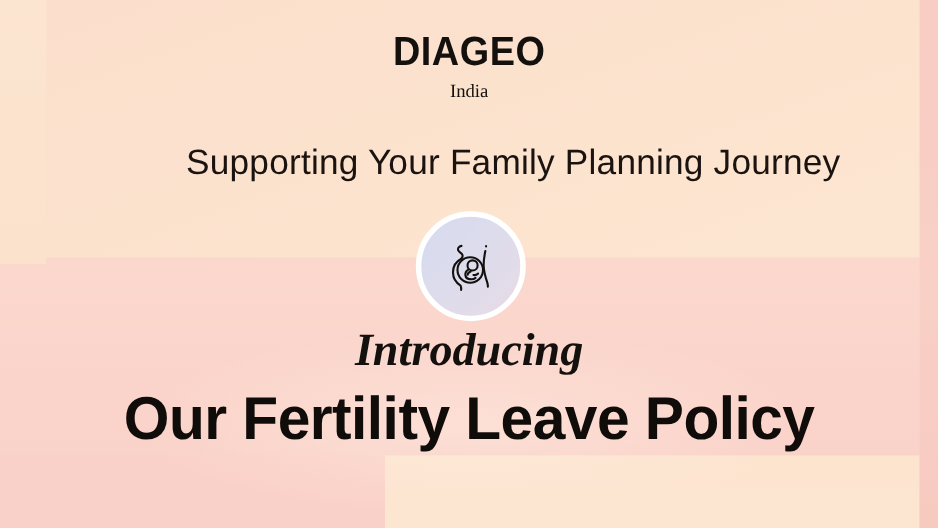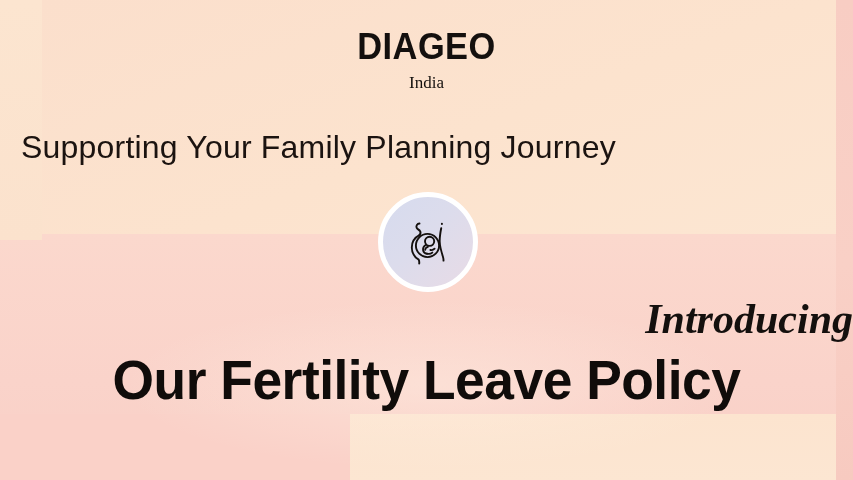--- a/index.html
+++ b/index.html
@@ -112,28 +112,27 @@
     font-family: "Liberation Serif", serif;
     font-size: 17px;
     color: #14100e;
     line-height: 1;
   }
 
   .tagline {
     position: absolute;
     left: 0; top: 128px;
     width: 764px;
-    text-align: left;
+    text-align: right;
     font-family: "Liberation Sans", sans-serif;
     font-weight: 300;
     font-size: 32px;
     letter-spacing: 0.2px;
     color: #1b1310;
     line-height: 1.2;
-    margin-left: 21px;
   }
 
   
   .badge {
     position: absolute;
     left: 378px; top: 192px;
     width: 100px; height: 100px;
     border-radius: 50%;
     background: linear-gradient(135deg, #d6dbee 0%, #dcdcec 45%, #e8dbe6 100%);
     border: 5px solid #ffffff;
@@ -144,21 +143,21 @@
   }
 
   .badge svg {
     display: block;
   }
 
   .introducing {
     position: absolute;
     left: 0; top: 296px;
     width: 853px;
-    text-align: right;
+    text-align: center;
     font-family: "Liberation Serif", serif;
     font-style: italic;
     font-weight: bold;
     font-size: 42px;
     color: #14100e;
     line-height: 1.1;
   }
 
   .headline {
     position: absolute;

